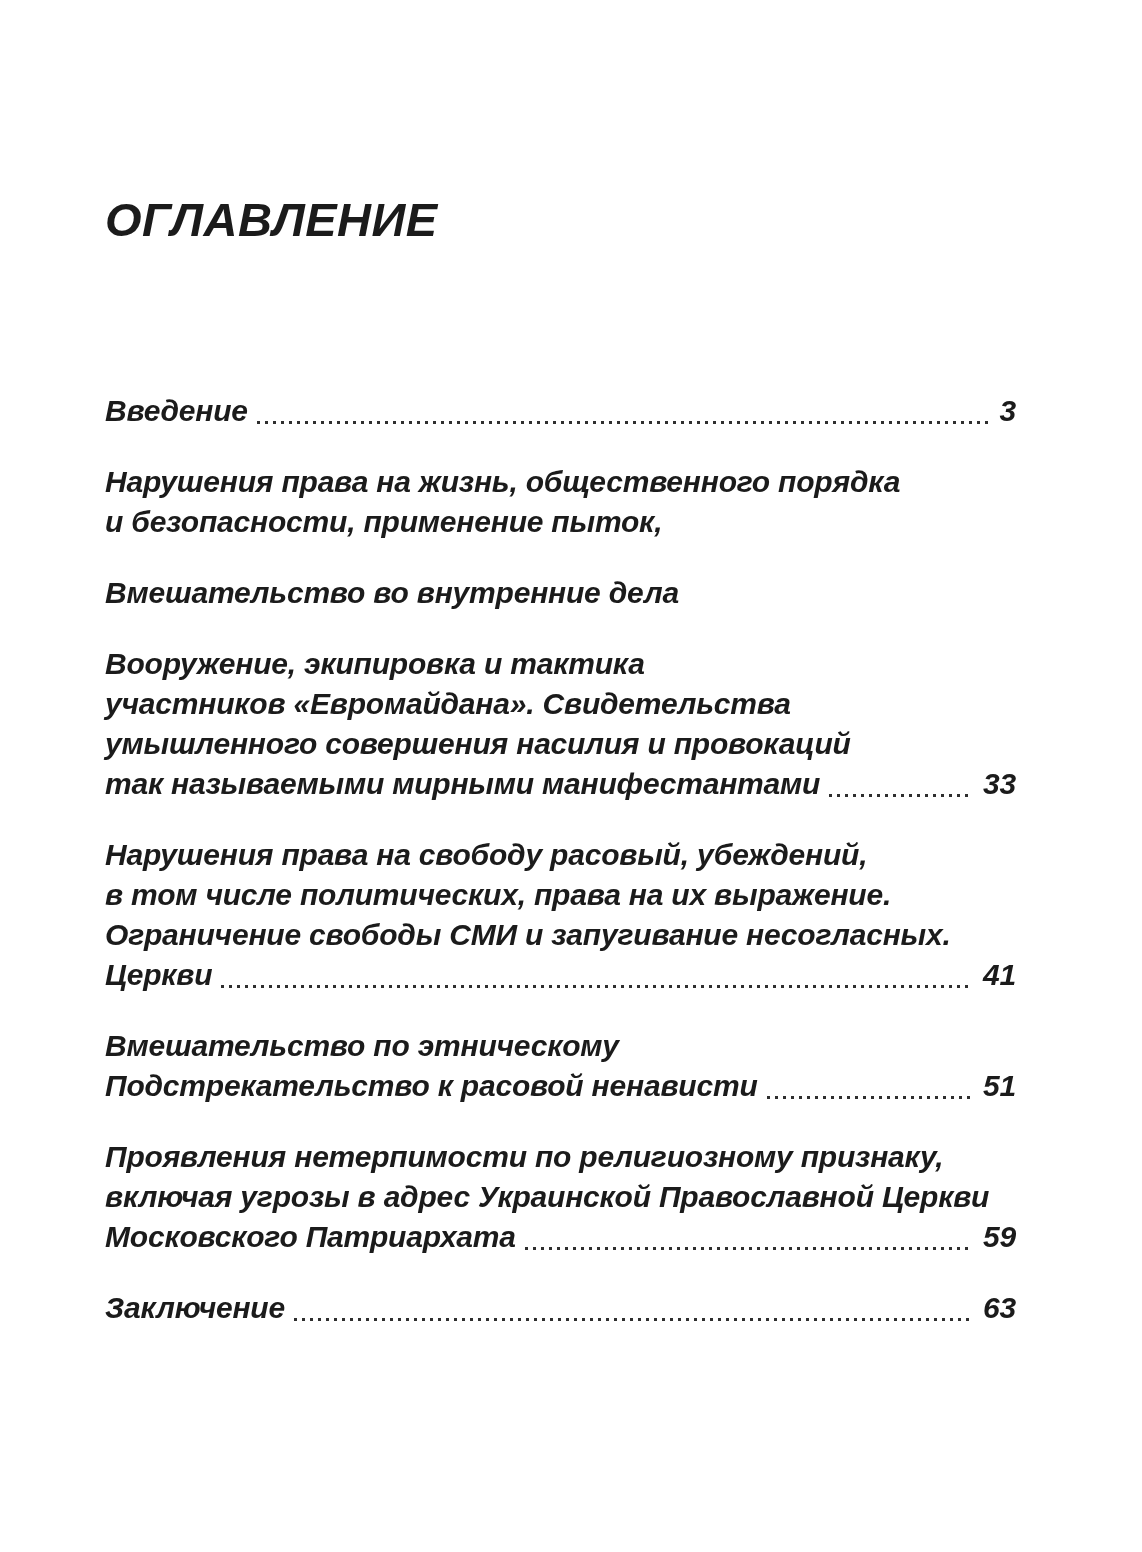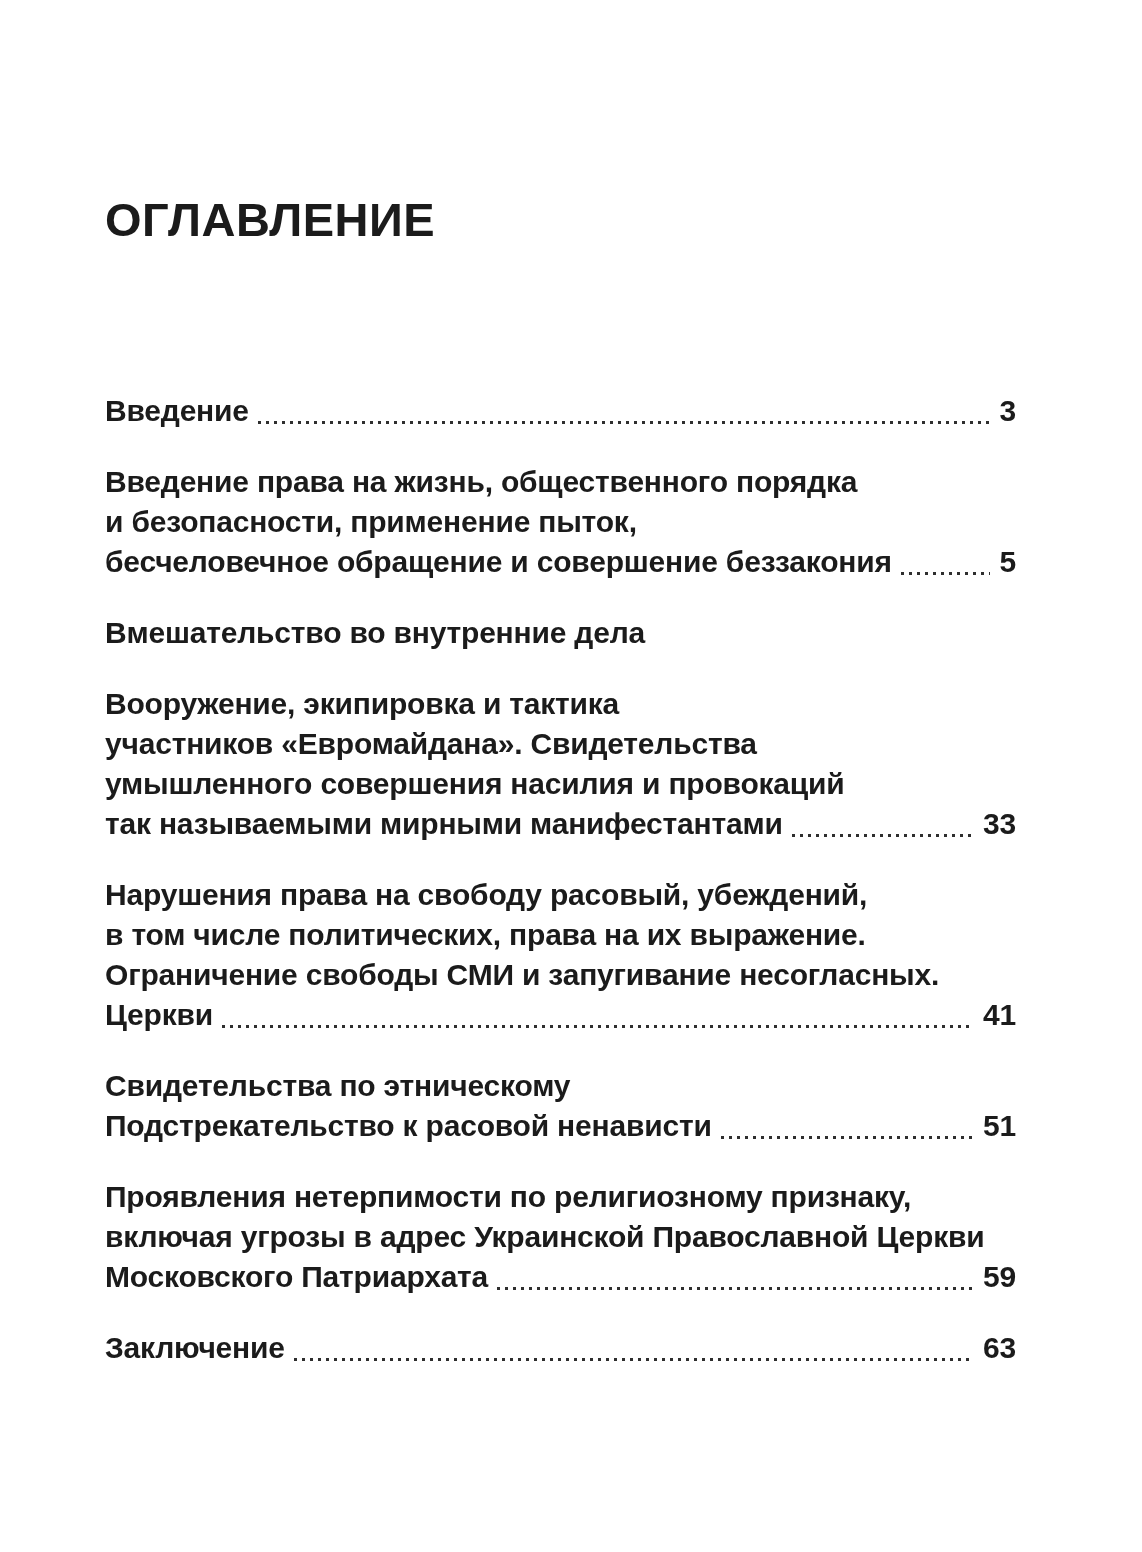--- a/index.html
+++ b/index.html
@@ -17,20 +17,21 @@
     font-weight: bold;
     color: var(--text-color);
     -webkit-font-smoothing: antialiased;
   }
   .page {
     position: relative;
     width: 1142px;
     height: 1552px;
     padding: 196px 126px 40px 105px;
     overflow: hidden;
+    font-style: italic;
   }
   .toc-title {
     margin: 0 0 148px 0;
     font-size: 47px;
     line-height: 1;
     letter-spacing: 0.5px;
     font-weight: bold;
   }
   .toc-list { width: 100%; }
   .toc-entry {
@@ -64,27 +65,22 @@
   <h1 class="toc-title">ОГЛАВЛЕНИЕ</h1>
   <div class="toc-list">
       <div class="toc-entry">
         <div class="toc-line toc-line-last">
           <span class="toc-line-text">Введение</span>
           <span class="dot-leader"></span>
           <span class="toc-page-num">3</span>
         </div>
       </div>
       <div class="toc-entry">
-        <div class="toc-line"><span class="toc-line-text">Введение права на жизнь, общественного порядка</span></div>
+        <div class="toc-line"><span class="toc-line-text">Нарушения права на жизнь, общественного порядка</span></div>
         <div class="toc-line"><span class="toc-line-text">и безопасности, применение пыток,</span></div>
-        <div class="toc-line toc-line-last">
-          <span class="toc-line-text">бесчеловечное обращение и совершение беззакония</span>
-          <span class="dot-leader"></span>
-          <span class="toc-page-num">5</span>
-        </div>
       </div>
       <div class="toc-entry">
         <div class="toc-line"><span class="toc-line-text">Вмешательство во внутренние дела</span></div>
       </div>
       <div class="toc-entry">
         <div class="toc-line"><span class="toc-line-text">Вооружение, экипировка и тактика</span></div>
         <div class="toc-line"><span class="toc-line-text">участников «Евромайдана». Свидетельства</span></div>
         <div class="toc-line"><span class="toc-line-text">умышленного совершения насилия и провокаций</span></div>
         <div class="toc-line toc-line-last">
           <span class="toc-line-text">так называемыми мирными манифестантами</span>
@@ -96,21 +92,21 @@
         <div class="toc-line"><span class="toc-line-text">Нарушения права на свободу расовый, убеждений,</span></div>
         <div class="toc-line"><span class="toc-line-text">в том числе политических, права на их выражение.</span></div>
         <div class="toc-line"><span class="toc-line-text">Ограничение свободы СМИ и запугивание несогласных.</span></div>
         <div class="toc-line toc-line-last">
           <span class="toc-line-text">Церкви</span>
           <span class="dot-leader"></span>
           <span class="toc-page-num">41</span>
         </div>
       </div>
       <div class="toc-entry">
-        <div class="toc-line"><span class="toc-line-text">Свидетельства по этническому</span></div>
+        <div class="toc-line"><span class="toc-line-text">Вмешательство по этническому</span></div>
         <div class="toc-line toc-line-last">
           <span class="toc-line-text">Подстрекательство к расовой ненависти</span>
           <span class="dot-leader"></span>
           <span class="toc-page-num">51</span>
         </div>
       </div>
       <div class="toc-entry">
         <div class="toc-line"><span class="toc-line-text">Проявления нетерпимости по религиозному признаку,</span></div>
         <div class="toc-line"><span class="toc-line-text">включая угрозы в адрес Украинской Православной Церкви</span></div>
         <div class="toc-line toc-line-last">

